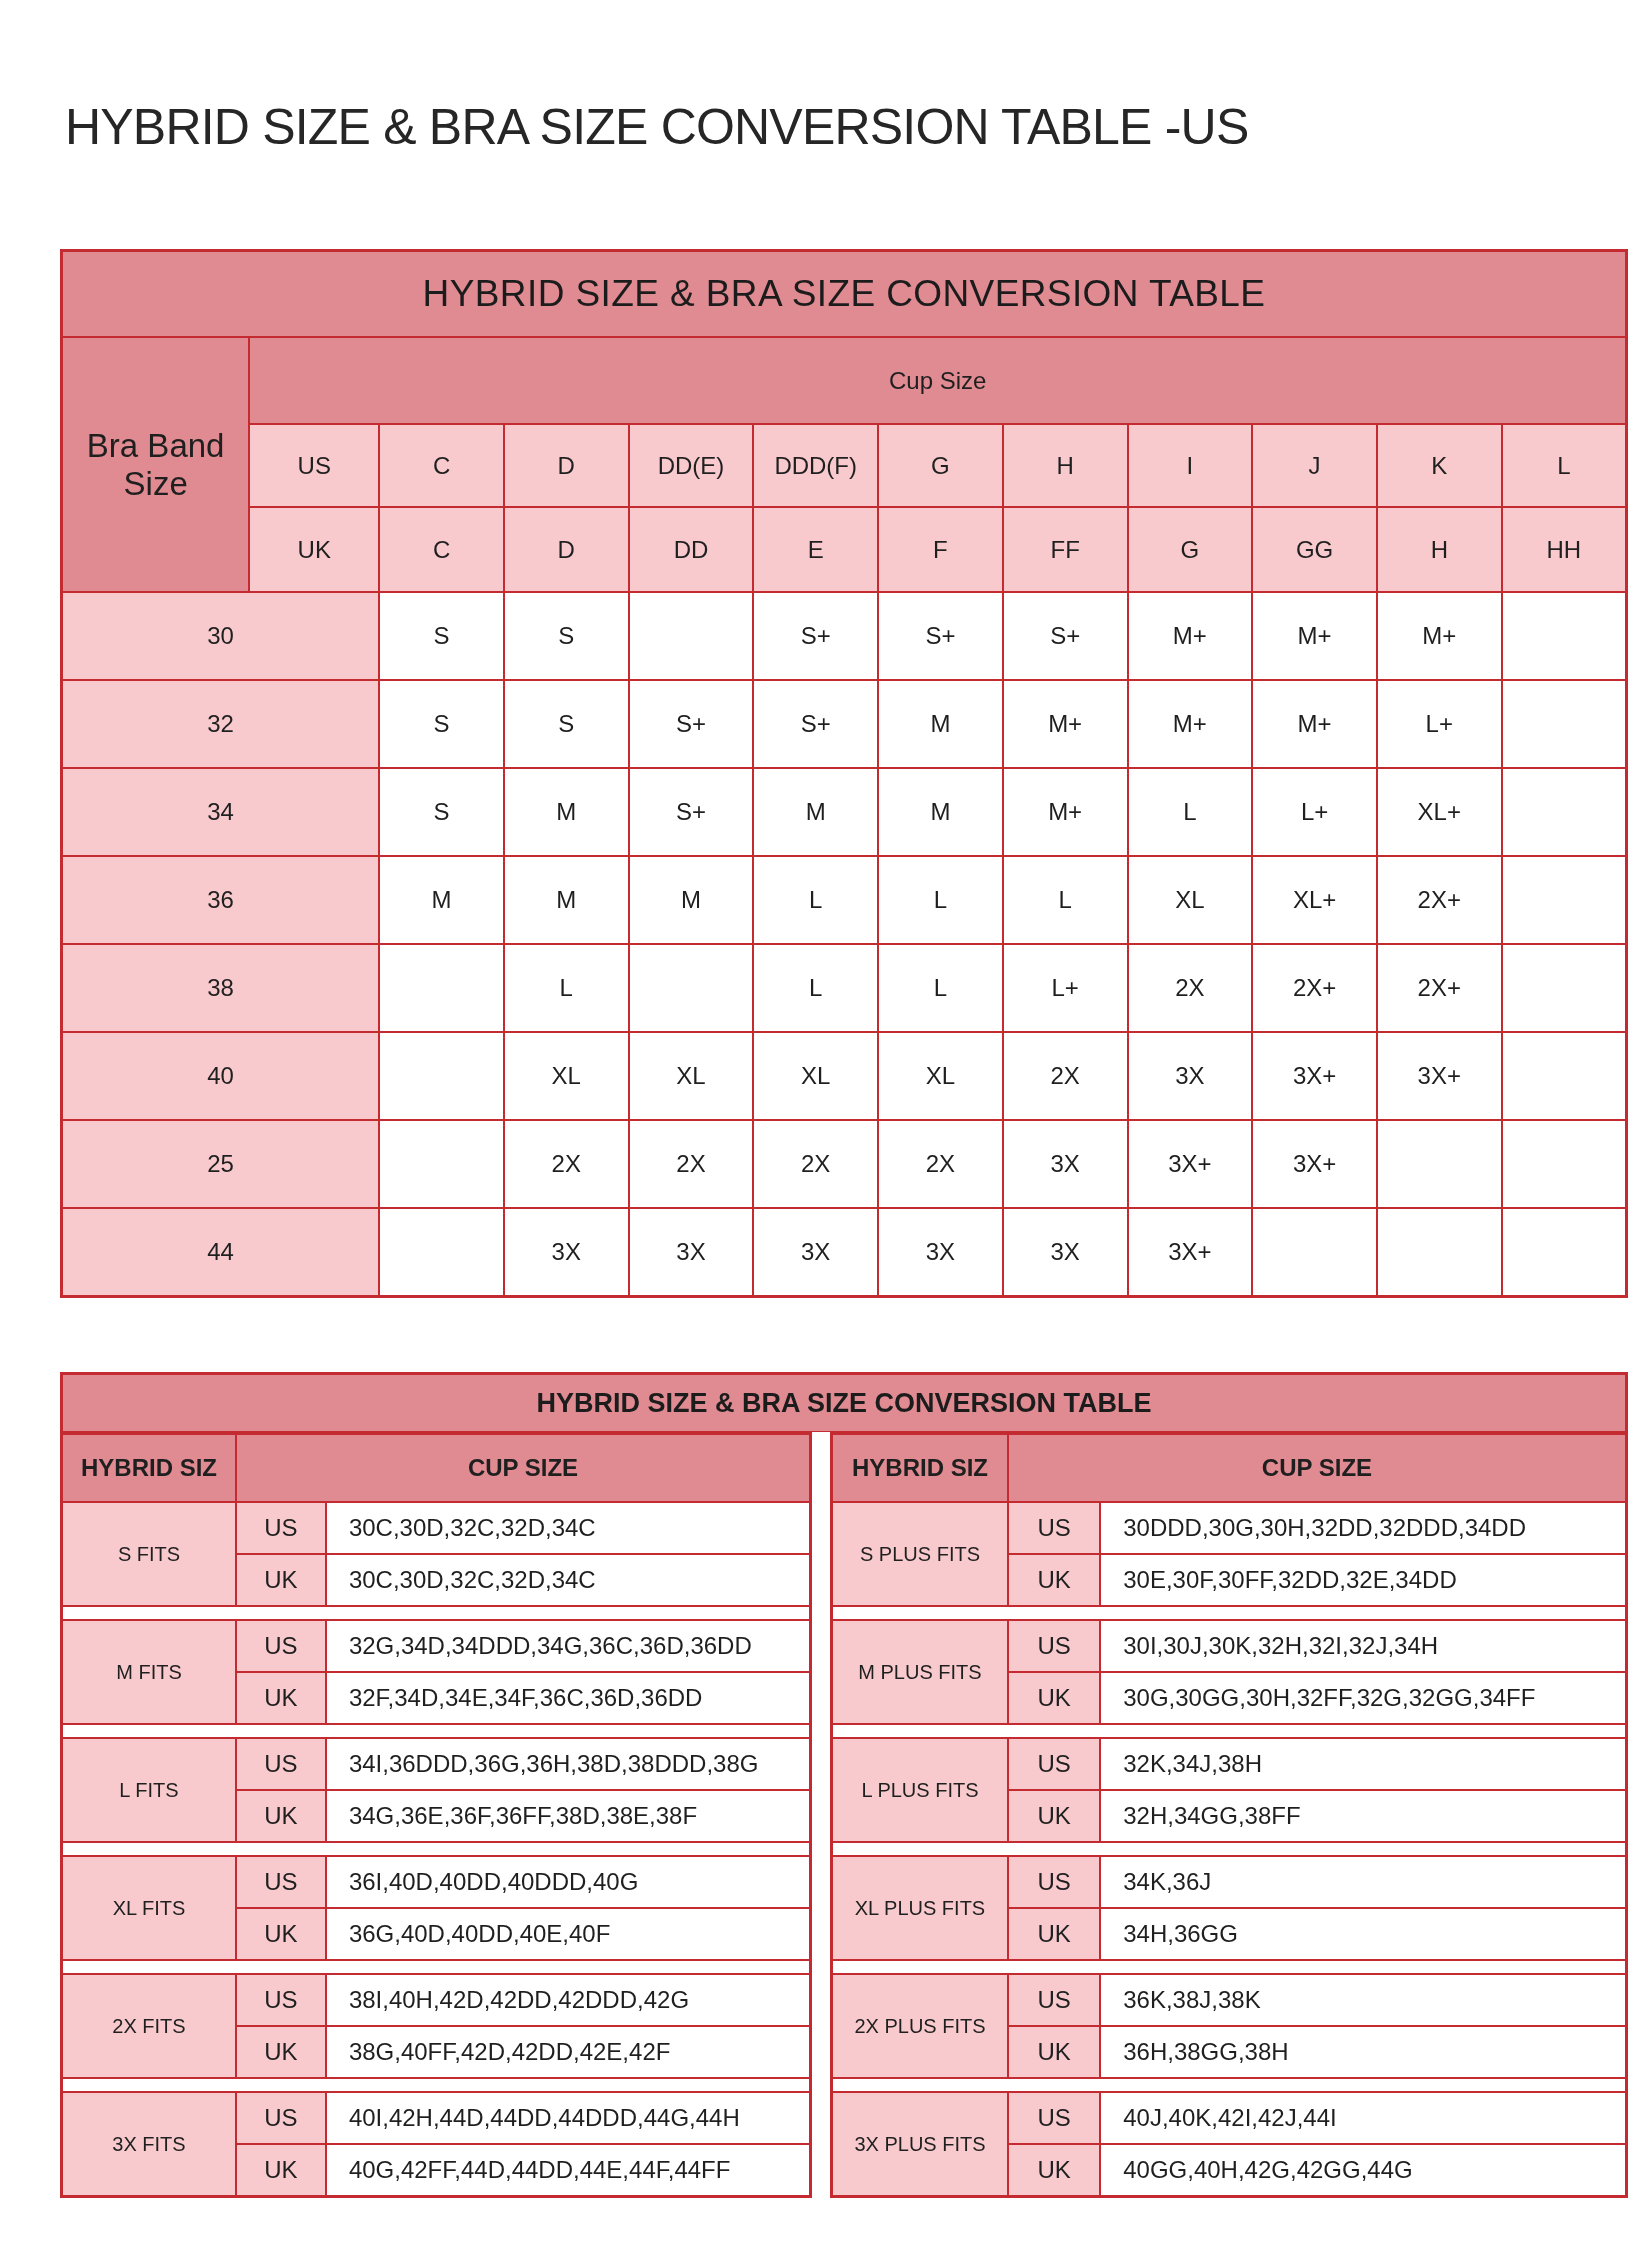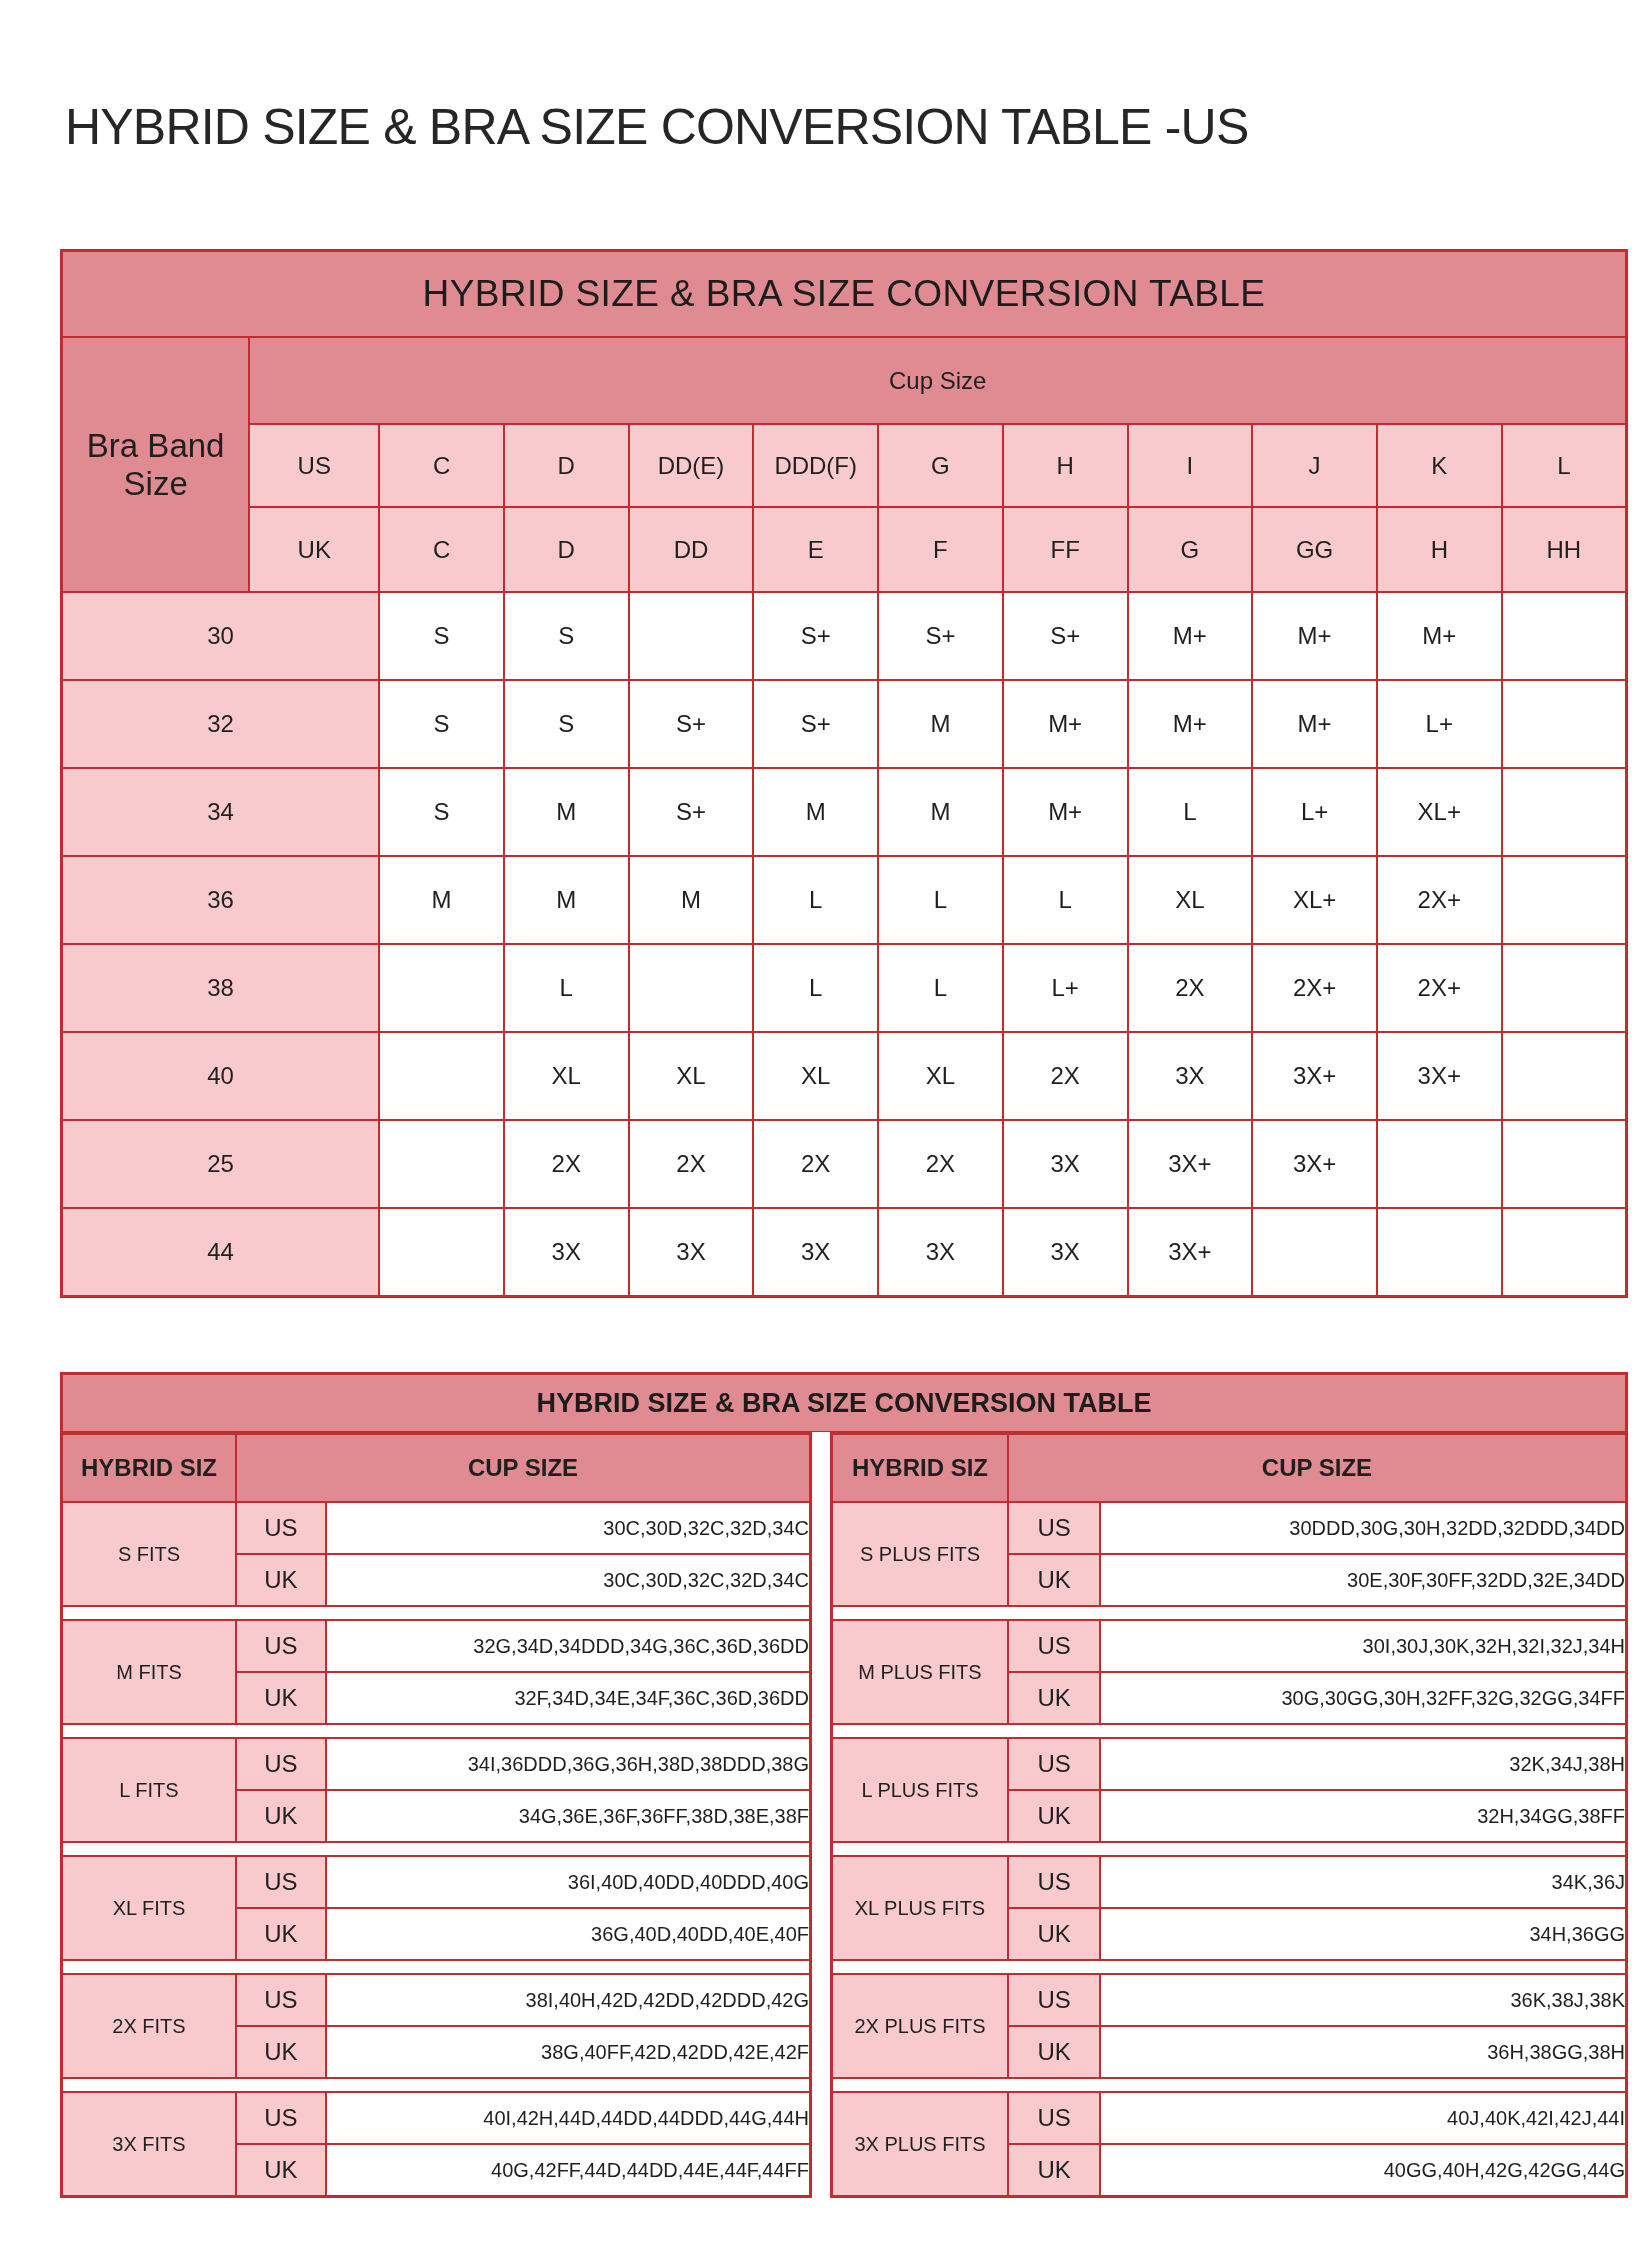--- a/index.html
+++ b/index.html
@@ -49,21 +49,21 @@
     background:#e08b92;
   }
   .t2-cols { display:flex; margin-top:-1.6px; }
   .t2-sub { border:3.2px solid #c32b31; }
   #t2-left  { width:752px; }
   #t2-right { width:798px; flex:0 0 798px; }
   .t2-gap { width:18px; background:#ffffff; }
   .t2-hdr td { height:66px; font-weight:700; }
   .g-row td { height:50px; }
   .g-label { font-size:20px; }
-  .g-vals { text-align:right; padding-left:1px; font-size:20px; }
+  .g-vals { text-align:left; padding-left:22px; font-size:24px; }
   .spacer-row td { height:12px; background:#ffffff; }
 </style>
 </head>
 <body>
 
 <div class="page">
 
   <h1 class="page-title">HYBRID SIZE &amp; BRA SIZE CONVERSION TABLE -US</h1>
 
   <div class="t1">

